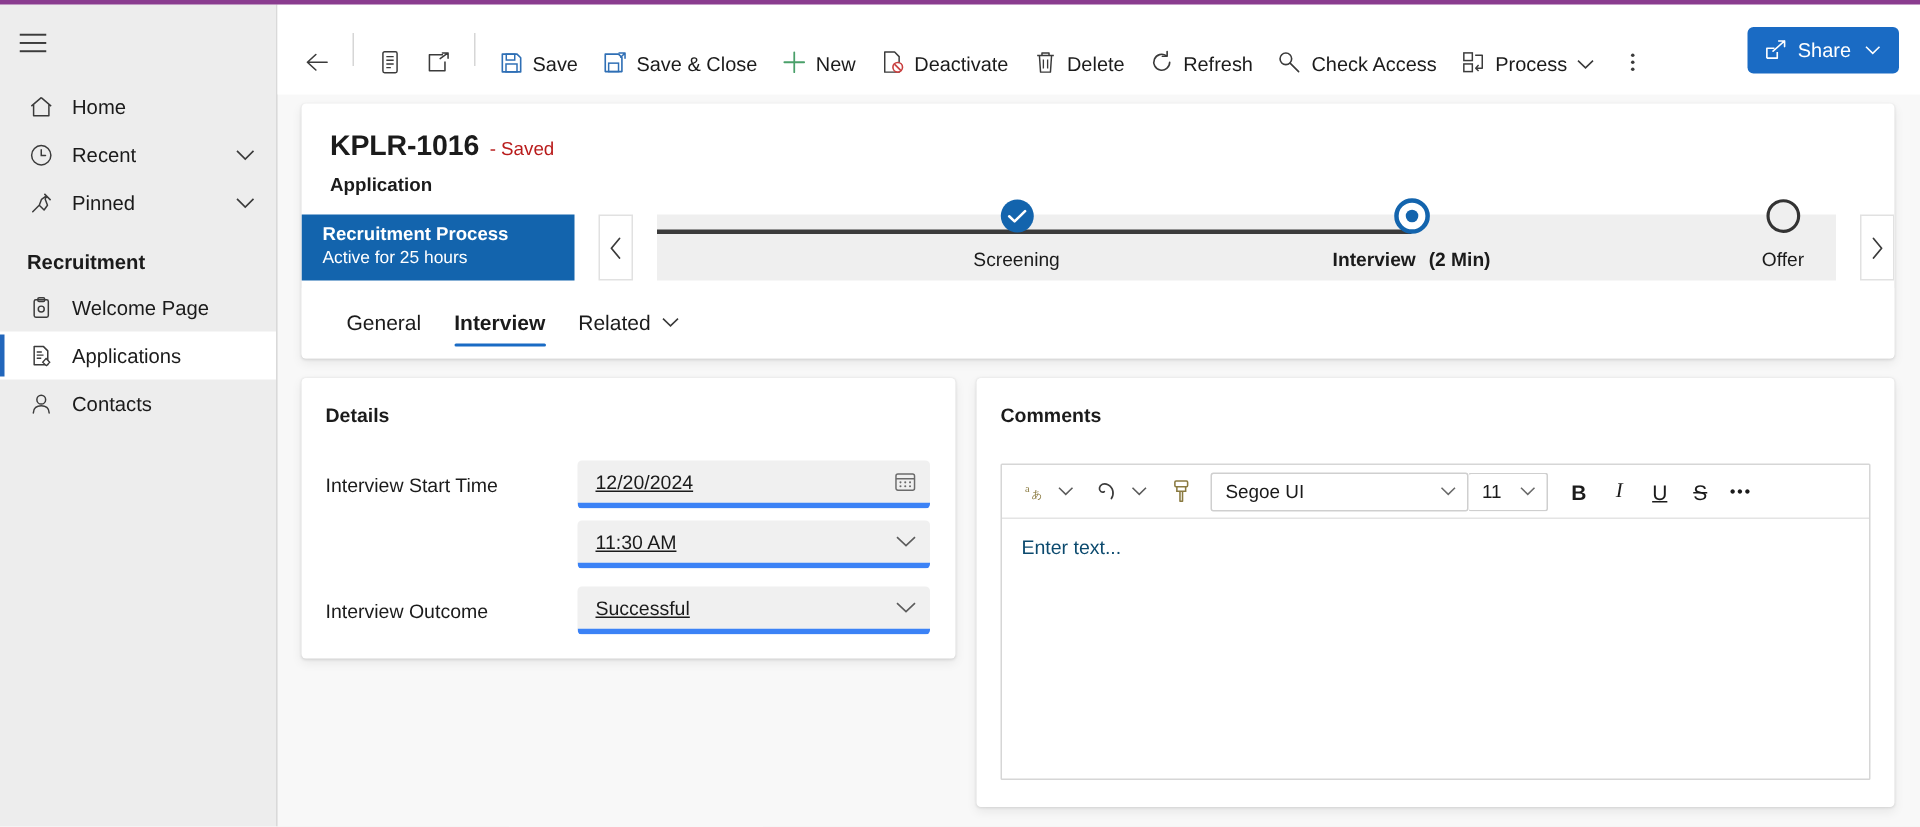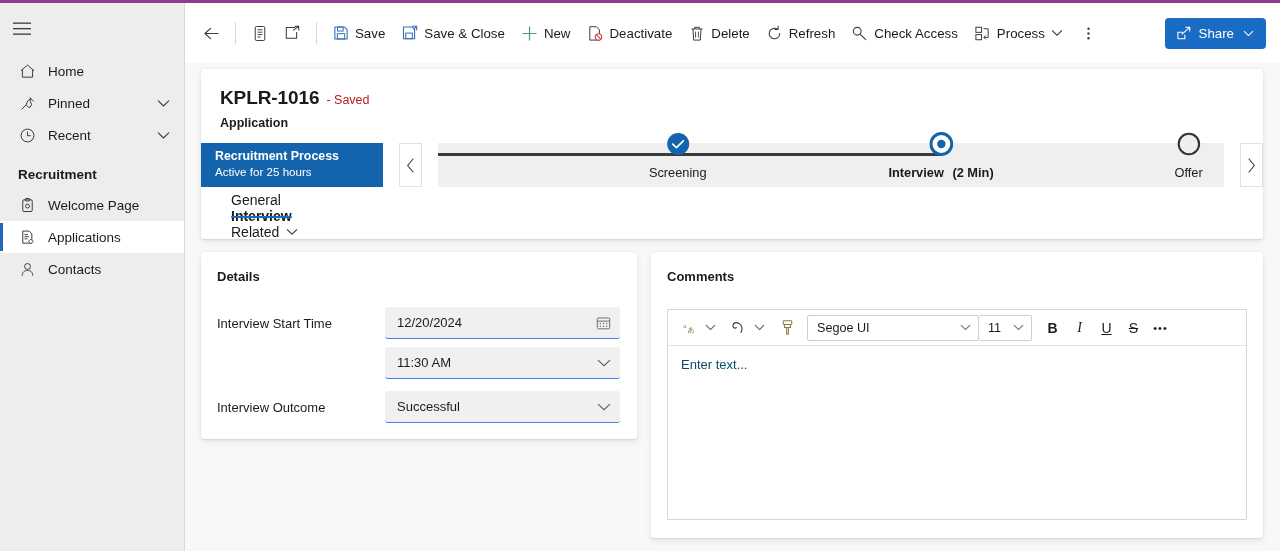--- a/index.html
+++ b/index.html
@@ -84,21 +84,21 @@
   
   .commandbar {
     position: absolute; left: 185px; top: 3px;
     width: 1095px; height: 60px;
     background: #ffffff;
     display: flex; align-items: center;
     padding: 0 14px 0 10px;
   }
   .cmd-btn {
     height: 34px;
-    display: flex; align-items: center;
+    display: flex; align-items: flex-end;
     padding: 0 8px;
     border-radius: 3px;
     font-size: 13.3px;
     color: #1b1b1b;
     cursor: pointer;
     white-space: nowrap;
   }
   .cmd-btn .ico {
     width: 17px; height: 17px;
     margin-right: 6px;
@@ -206,21 +206,20 @@
   .bpf-stage .dur { color: #1b1b1b; }
   .bpf-stage.current .lbl { font-weight: bold; }
 
   
   .tabs {
     position: absolute; left: 0; top: 123px;
     width: 1062px; height: 47px;
     display: flex; align-items: flex-start;
     padding-left: 19px;
     background: #ffffff;
-    flex-direction: column;
   }
   .tab {
     position: relative;
     height: 45px;
     display: flex; align-items: center;
     padding: 0 11px;
     font-size: 14px;
     color: #1b1b1b;
     cursor: pointer;
   }
@@ -258,25 +257,26 @@
     width: 168px;
     font-size: 13px; color: #1b1b1b;
     flex: none;
   }
   .field-control {
     position: relative;
     flex: 1 1 auto;
     height: 32px;
     background: #f0f0f0;
     border-radius: 3px;
-    border-bottom: 1px solid #3b82f6;
+    border-bottom: 4px solid #3b82f6;
     display: flex; align-items: center;
     padding: 0 30px 0 12px;
     font-size: 13px; color: #1b1b1b;
     cursor: pointer;
+    text-decoration: underline;
   }
   .field-control .fld-ico {
     position: absolute; right: 9px; top: 50%;
     transform: translateY(-50%);
     width: 15px; height: 15px;
     display: flex; align-items: center; justify-content: center;
   }
 
   #comments-card { left: 651px; top: 252px; width: 612px; height: 286px; }
   #comments-card .card-title { position: absolute; left: 16px; top: 17px; }
@@ -364,40 +364,40 @@
           <svg width="17" height="17" viewBox="0 0 18 18">
             <path d="M9 2.2 L16 8.2 M9 2.2 L2 8.2 M3.6 7.2 V15 H14.4 V7.2" fill="none" stroke="#3b3b3b" stroke-width="1.05" stroke-linejoin="round"></path>
           </svg>
         </span>
         <span>Home</span>
       </div>
 
       <div class="nav-item">
         <span class="ico">
           <svg width="17" height="17" viewBox="0 0 18 18">
-            <path d="M11.2 2.4 L15.6 6.8 M12.6 3.8 L9.2 6.2 L7.6 10.4 L11 13.8 L13.4 10.4 L11.8 6.2 Z" fill="none" stroke="#3b3b3b" stroke-width="1.05" stroke-linejoin="round"></path>
-            <path d="M7.2 10.8 L3 15" fill="none" stroke="#3b3b3b" stroke-width="1.05" stroke-linecap="round"></path>
-          </svg>
-        </span>
-        <span>Pinned</span>
+            <circle cx="9" cy="9" r="6.8" fill="none" stroke="#3b3b3b" stroke-width="1.05"></circle>
+            <path d="M9 5.2 V9.2 H12" fill="none" stroke="#3b3b3b" stroke-width="1.05" stroke-linecap="round"></path>
+          </svg>
+        </span>
+        <span>Recent</span>
         <span class="chev">
           <svg width="13" height="9" viewBox="0 0 13 9">
             <path d="M1 1.6 L6.5 7 L12 1.6" fill="none" stroke="#3b3b3b" stroke-width="1.1"></path>
           </svg>
         </span>
       </div>
 
       <div class="nav-item">
         <span class="ico">
           <svg width="17" height="17" viewBox="0 0 18 18">
-            <circle cx="9" cy="9" r="6.8" fill="none" stroke="#3b3b3b" stroke-width="1.05"></circle>
-            <path d="M9 5.2 V9.2 H12" fill="none" stroke="#3b3b3b" stroke-width="1.05" stroke-linecap="round"></path>
-          </svg>
-        </span>
-        <span>Recent</span>
+            <path d="M11.2 2.4 L15.6 6.8 M12.6 3.8 L9.2 6.2 L7.6 10.4 L11 13.8 L13.4 10.4 L11.8 6.2 Z" fill="none" stroke="#3b3b3b" stroke-width="1.05" stroke-linejoin="round"></path>
+            <path d="M7.2 10.8 L3 15" fill="none" stroke="#3b3b3b" stroke-width="1.05" stroke-linecap="round"></path>
+          </svg>
+        </span>
+        <span>Pinned</span>
         <span class="chev">
           <svg width="13" height="9" viewBox="0 0 13 9">
             <path d="M1 1.6 L6.5 7 L12 1.6" fill="none" stroke="#3b3b3b" stroke-width="1.1"></path>
           </svg>
         </span>
       </div>
 
       <div class="nav-group-title">Recruitment</div>
 
       <div class="nav-item">

